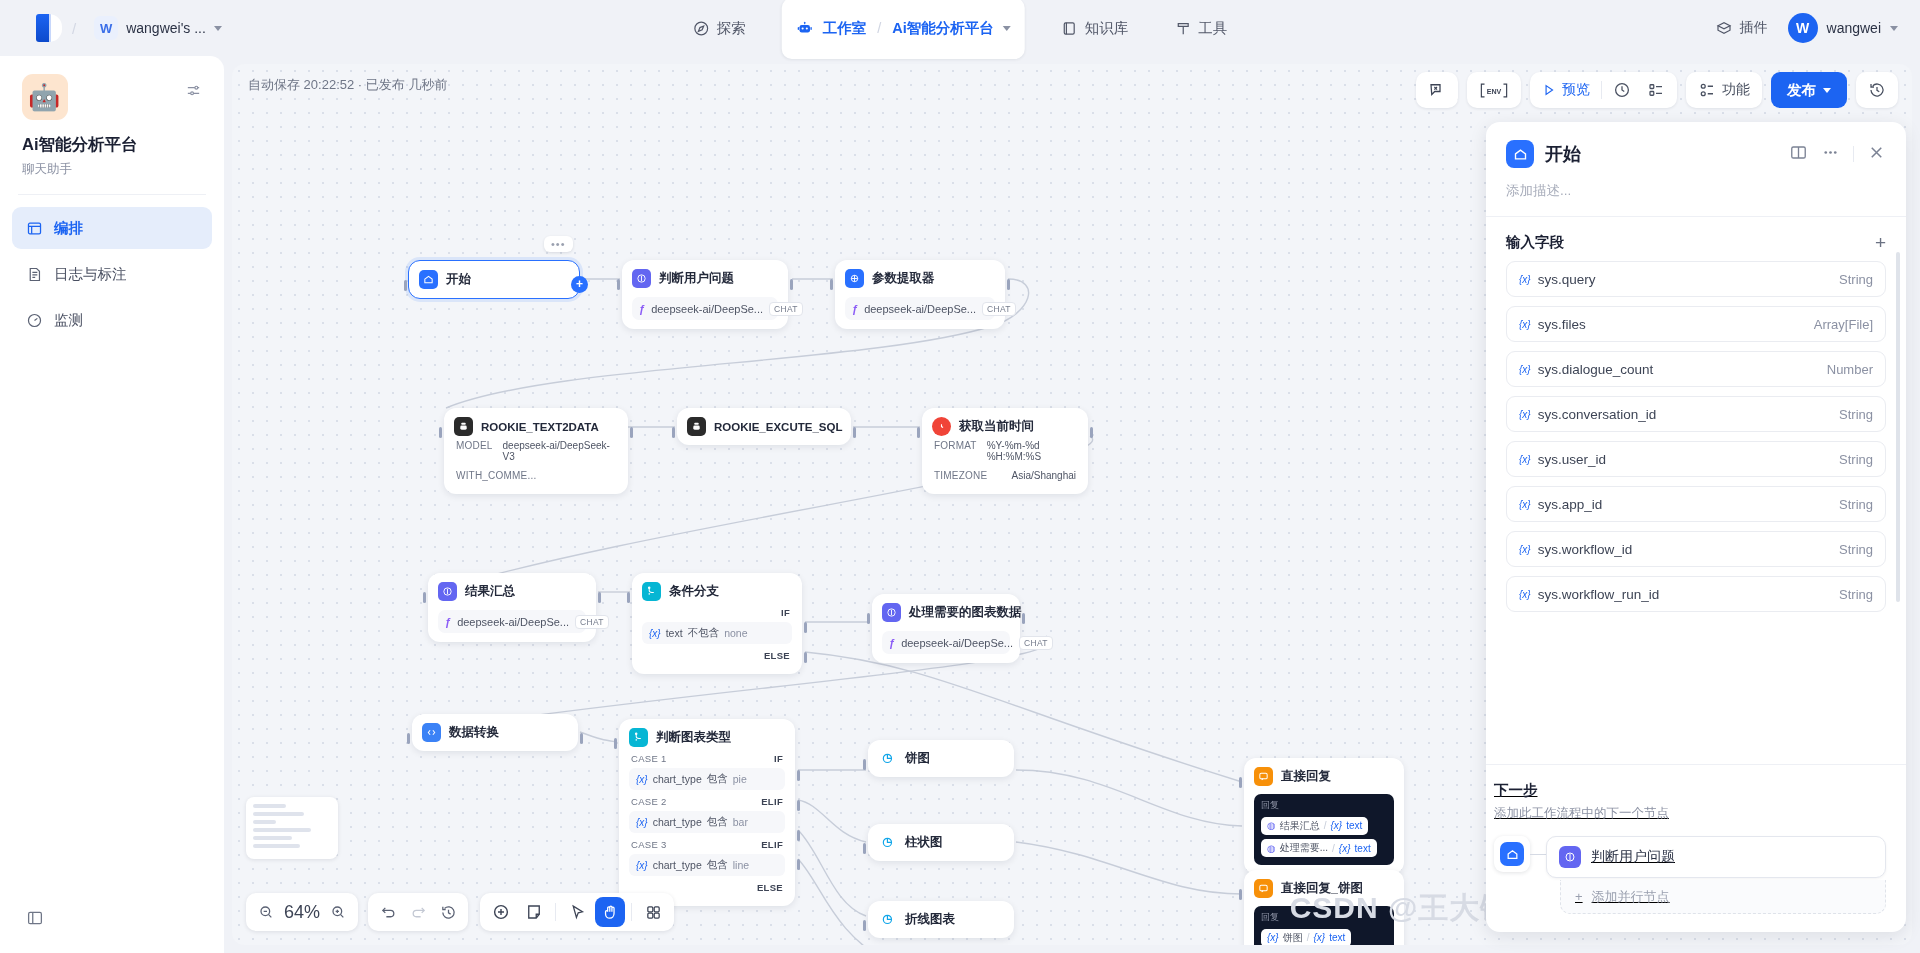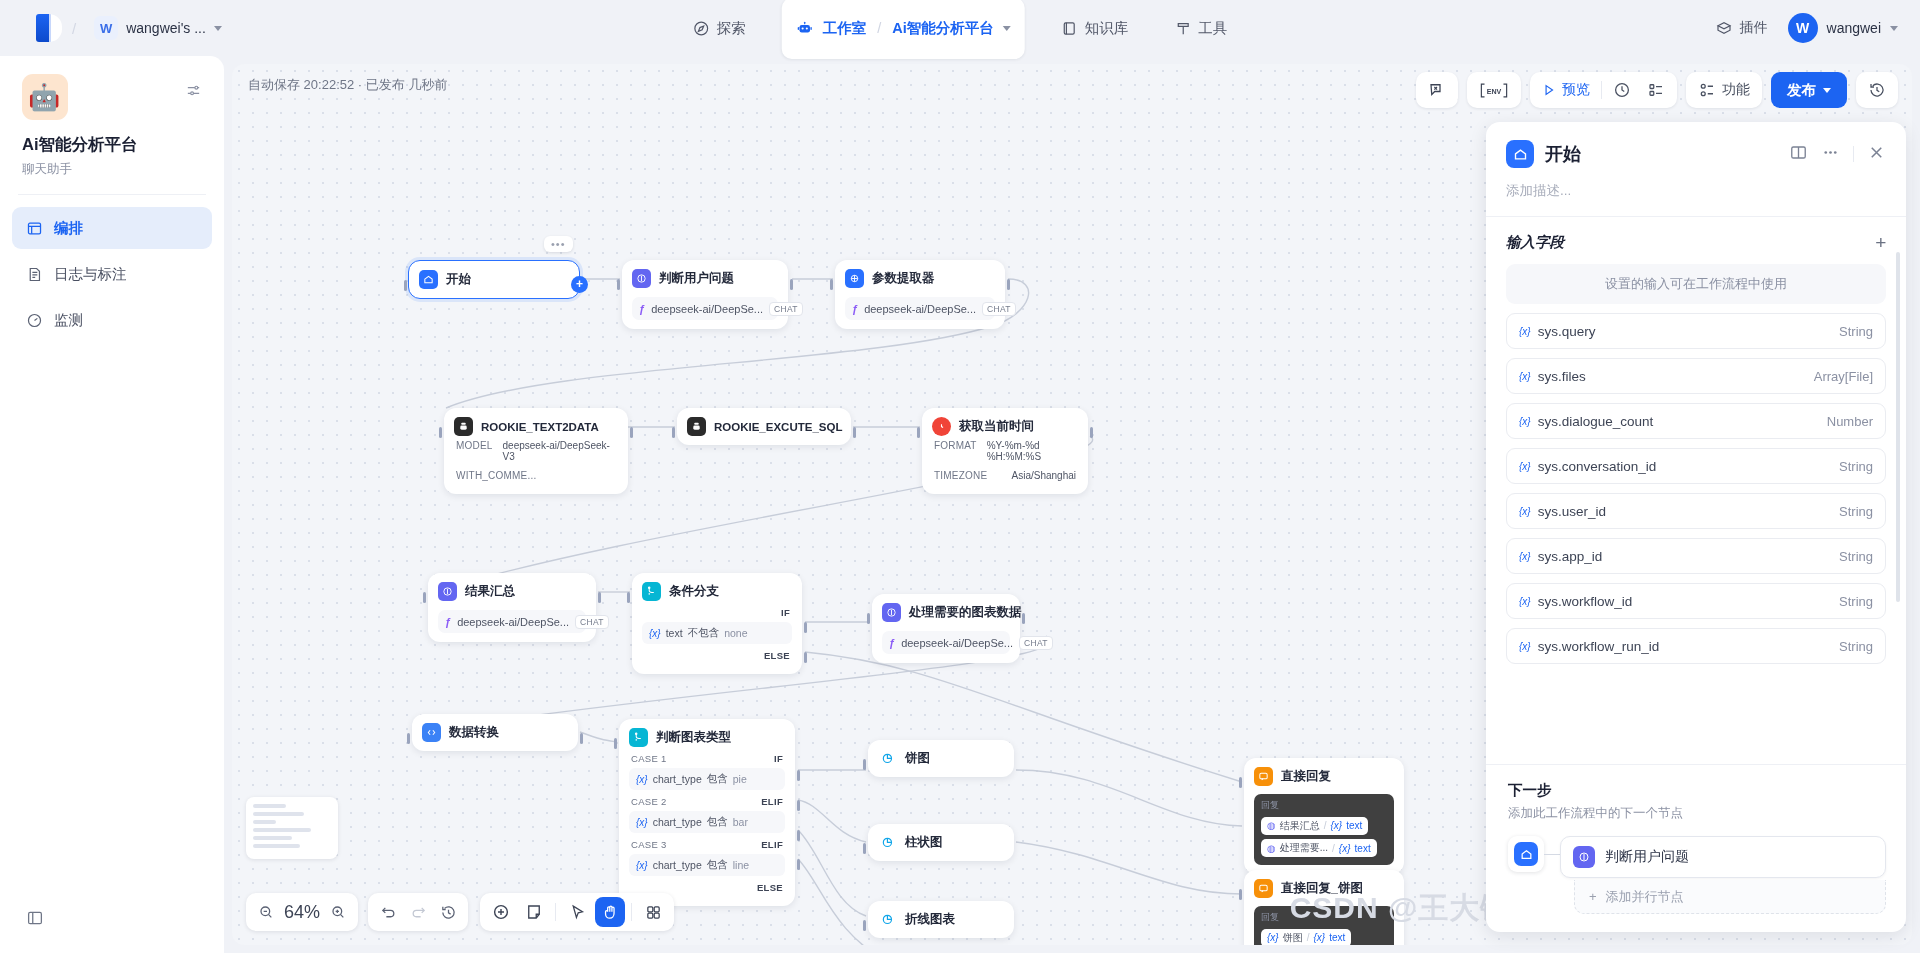--- a/index.html
+++ b/index.html
@@ -166,21 +166,21 @@
     box-shadow: 0 1px 3px rgba(16,24,40,.12); font-size: 11px; color:#9aa0af; letter-spacing:1px;
   }
   .case-row { display:flex; justify-content:space-between; align-items:center; font-size: 9.5px; color:#6f7687; padding: 6px 2px 4px 2px; letter-spacing:.3px; }
   .case-row .tag { font-weight: 700; color:#3d4455; }
   .cond {
     background:#f6f7fa; border-radius: 6px; padding: 4px 7px; font-size: 10.5px; color:#4e5464;
     display:flex; align-items:center; gap:5px; white-space:nowrap;
   }
   .varx { color:#1c64f2; font-size: 10px; font-style: italic; }
   .muted { color:#8b91a3; }
-  .reply-box { margin-top:8px; background:#404040; border-radius:7px; padding: 5px 7px; }
+  .reply-box { margin-top:8px; background:#0f172a; border-radius:7px; padding: 5px 7px; }
   .reply-lbl { font-size: 9px; color:#8b91a3; margin-bottom: 3px; }
   .reply-pill {
     background:#fff; border-radius: 5px; display:inline-flex; align-items:center; gap:4px;
     padding: 2px 6px; font-size: 10px; color:#4e5464; margin-bottom: 3px;
     box-shadow: 0 1px 2px rgba(16,24,40,.06); white-space:nowrap;
   }
 
   svg.edges { position:absolute; inset:0; width:100%; height:100%; pointer-events:none; }
 
   
@@ -232,35 +232,35 @@
   .ph-ico {
     width: 28px; height:28px; border-radius: 8px; background:#2970ff; color:#fff;
     display:flex; align-items:center; justify-content:center;
   }
   .ph-title { font-size: 18px; font-weight: 700; color:#1b2033; }
   .ph-actions { margin-left:auto; display:flex; align-items:center; gap: 13px; color:#7b8294; }
   .ph-sep { width:1px; height:16px; background:#e7eaf1; }
   .ph-desc { margin: 14px 0 16px 0; font-size: 13.5px; color:#a7acba; cursor:text; }
   .panel-div { height:1px; background:#eef0f5; }
   .panel-body { padding: 16px 20px 0 20px; flex:1; overflow-y:auto; }
-  .sec-row { display:flex; align-items:flex-end;font-style:italic; }
+  .sec-row { display:flex; align-items:flex-end; }
   .sec-title { font-size: 14.5px; font-weight: 700; color:#1b2033; }
   .sec-plus { margin-left:auto; font-size: 19px; color:#6b7283; cursor:pointer; line-height:1; }
   .hint-box {
     margin-top: 12px; background:#f6f7fa; border-radius: 9px; height: 40px;
     display:flex; align-items:center; justify-content:center;
     font-size: 13px; color:#8b91a3;
   }
   .var-row {
     margin-top: 9px; height: 36px; border:1px solid #eaecf1; border-radius: 9px;
     display:flex; align-items:center; padding: 0 12px; cursor:pointer;
   }
   .var-name { font-size: 13.5px; color:#3d4455; display:flex; align-items:center; gap:7px; }
   .var-type { margin-left:auto; font-size: 13px; color:#8b91a3; }
-  .panel-foot { padding: 16px 20px 18px 22px; }
+  .panel-foot { padding: 16px 20px 18px 8px; text-decoration: underline; }
   .foot-title { font-size: 14.5px; font-weight: 700; color:#1b2033; }
   .foot-sub { margin-top: 5px; font-size: 12.5px; color:#8b91a3; }
   .next-wrap { margin-top: 14px; display:flex; align-items:flex-start; gap: 0; }
   .next-ico-box {
     width: 36px; height:36px; border-radius:9px; background:#fff;
     box-shadow: 0 1px 4px rgba(16,24,40,.12);
     display:flex; align-items:center; justify-content:center; flex:0 0 36px;
   }
   .next-ico { width: 24px; height: 24px; border-radius:7px; background:#2970ff; color:#fff;
               display:flex;align-items:center;justify-content:center; }
@@ -970,21 +970,20 @@
       </div>
       <div class="ph-desc">添加描述...</div>
     </div>
     <div class="panel-div"></div>
 
     <div class="panel-body">
       <div class="sec-row">
         <span class="sec-title">输入字段</span>
         <span class="sec-plus">+</span>
       </div>
-      <div class="hint-box">设置的输入可在工作流程中使用</div>
 
       <div class="var-row">
         <span class="var-name">
             <span class="varx">{x}</span>
           <span>sys.query</span>
           </span>
         <span class="var-type">String</span>
       </div>
       <div class="var-row">
         <span class="var-name">

